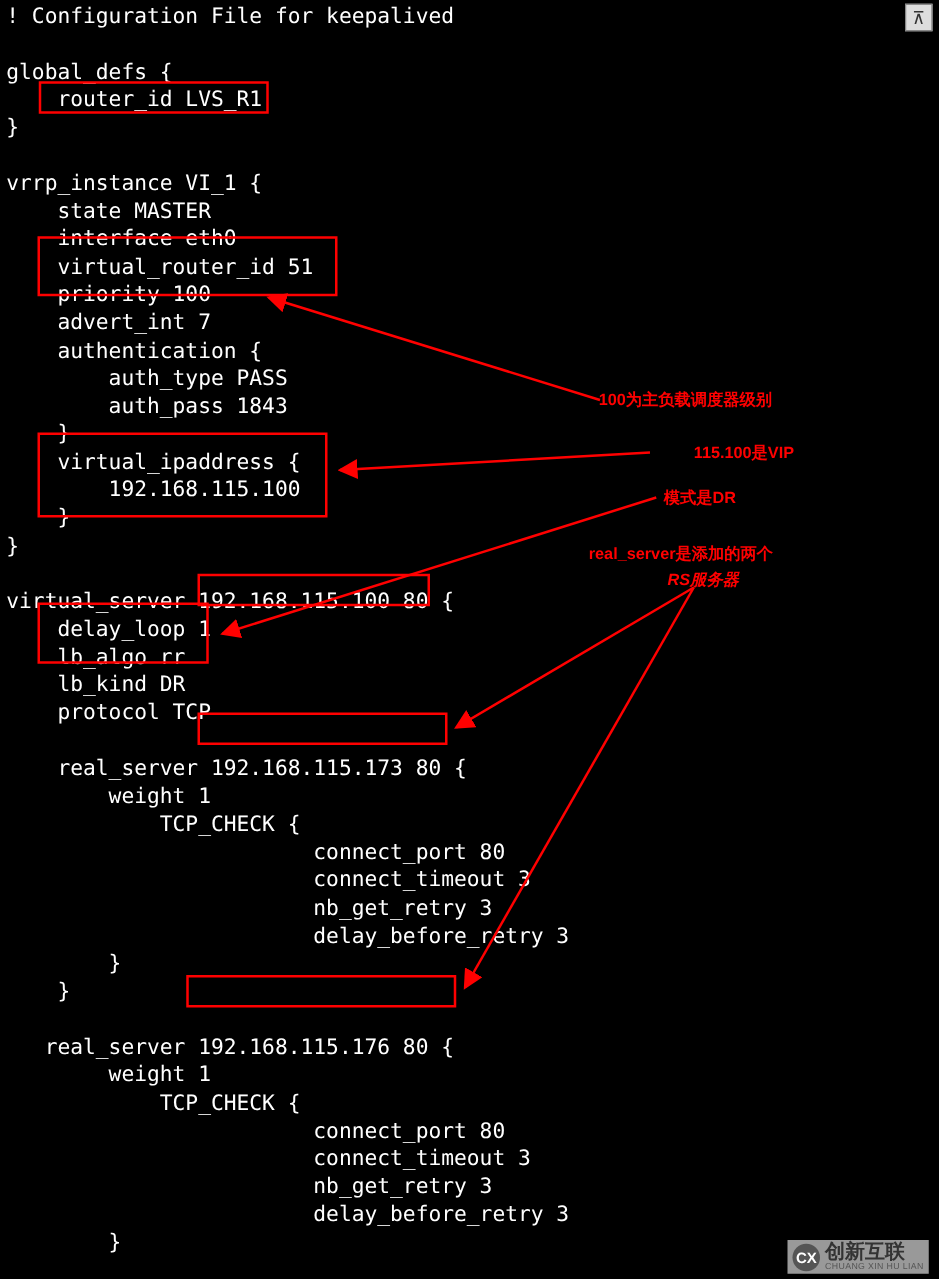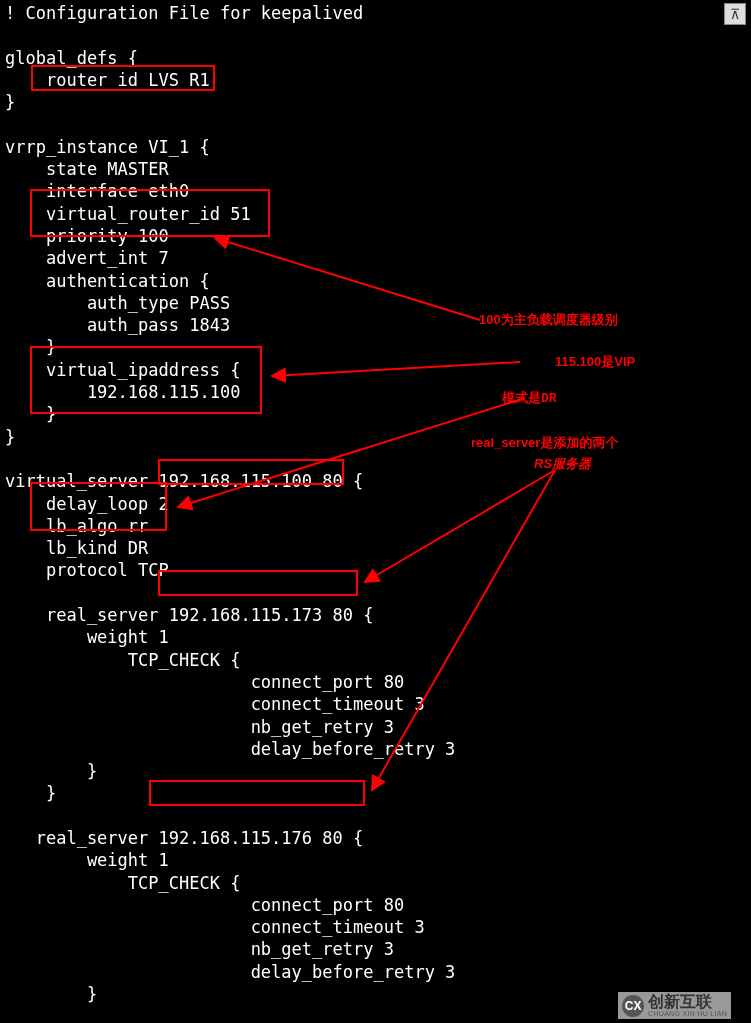--- a/index.html
+++ b/index.html
@@ -45,21 +45,21 @@
   .annotation {
     position: absolute;
     color: red;
     font-family: "SimSun", "Microsoft YaHei", sans-serif;
     font-size: 13px;
     font-weight: bold;
     white-space: nowrap;
   }
   .watermark {
     position: absolute;
-    right: 20px;
+    right: 8px;
     bottom: 4px;
     display: flex;
     align-items: center;
     gap: 4px;
     background: rgba(255,255,255,0.6);
     padding: 2px 4px;
   }
   .watermark .logo {
     width: 22px;
     height: 22px;
@@ -116,21 +116,21 @@
 <span>    authentication {</span>
 <span>        auth_type PASS</span>
 <span>        auth_pass 1843</span>
 <span>    }</span>
 <span>    virtual_ipaddress {</span>
 <span>        192.168.115.100</span>
 <span>    }</span>
 <span>}</span>
 <span></span>
 <span>virtual_server 192.168.115.100 80 {</span>
-<span>    delay_loop 2</span>
+<span>    delay_loop 1</span>
 <span>    lb_algo rr</span>
 <span>    lb_kind DR</span>
 <span>    protocol TCP</span>
 <span></span>
 <span>    real_server 192.168.115.173 80 {</span>
 <span>        weight 1</span>
 <span>            TCP_CHECK {</span>
 <span>                        connect_port 80</span>
 <span>                        connect_timeout 3</span>
 <span>                        nb_get_retry 3</span>
@@ -173,21 +173,21 @@
   <line x1="520" y1="362" x2="272" y2="376" stroke="red" stroke-width="2" marker-end="url(#arrowhead)"></line>
 
   <line x1="525" y1="398" x2="178" y2="507" stroke="red" stroke-width="2" marker-end="url(#arrowhead)"></line>
 
   <line x1="555" y1="470" x2="365" y2="582" stroke="red" stroke-width="2" marker-end="url(#arrowhead)"></line>
   <line x1="555" y1="470" x2="372" y2="790" stroke="red" stroke-width="2" marker-end="url(#arrowhead)"></line>
 </svg>
 
 <div class="annotation" style="left:479px; top:311px;">100为主负载调度器级别</div>
 <div class="annotation" style="left:525px; top:353px;margin-left:30px;">115.100是VIP</div>
-<div class="annotation" style="left:502px; top:389px;font-family:Liberation Mono, monospace;">模式是DR</div>
+<div class="annotation" style="left:531px; top:389px;">模式是DR</div>
 <div class="annotation" style="left:471px; top:434px;">real_server是添加的两个</div>
 <div class="annotation" style="left:534px; top:455px;font-style:italic;">RS服务器</div>
 
 <div class="watermark">
   <div class="logo">CX</div>
   <div class="txt">
     <span class="cn">创新互联</span>
     <span class="en">CHUANG XIN HU LIAN</span>
   </div>
 </div>

